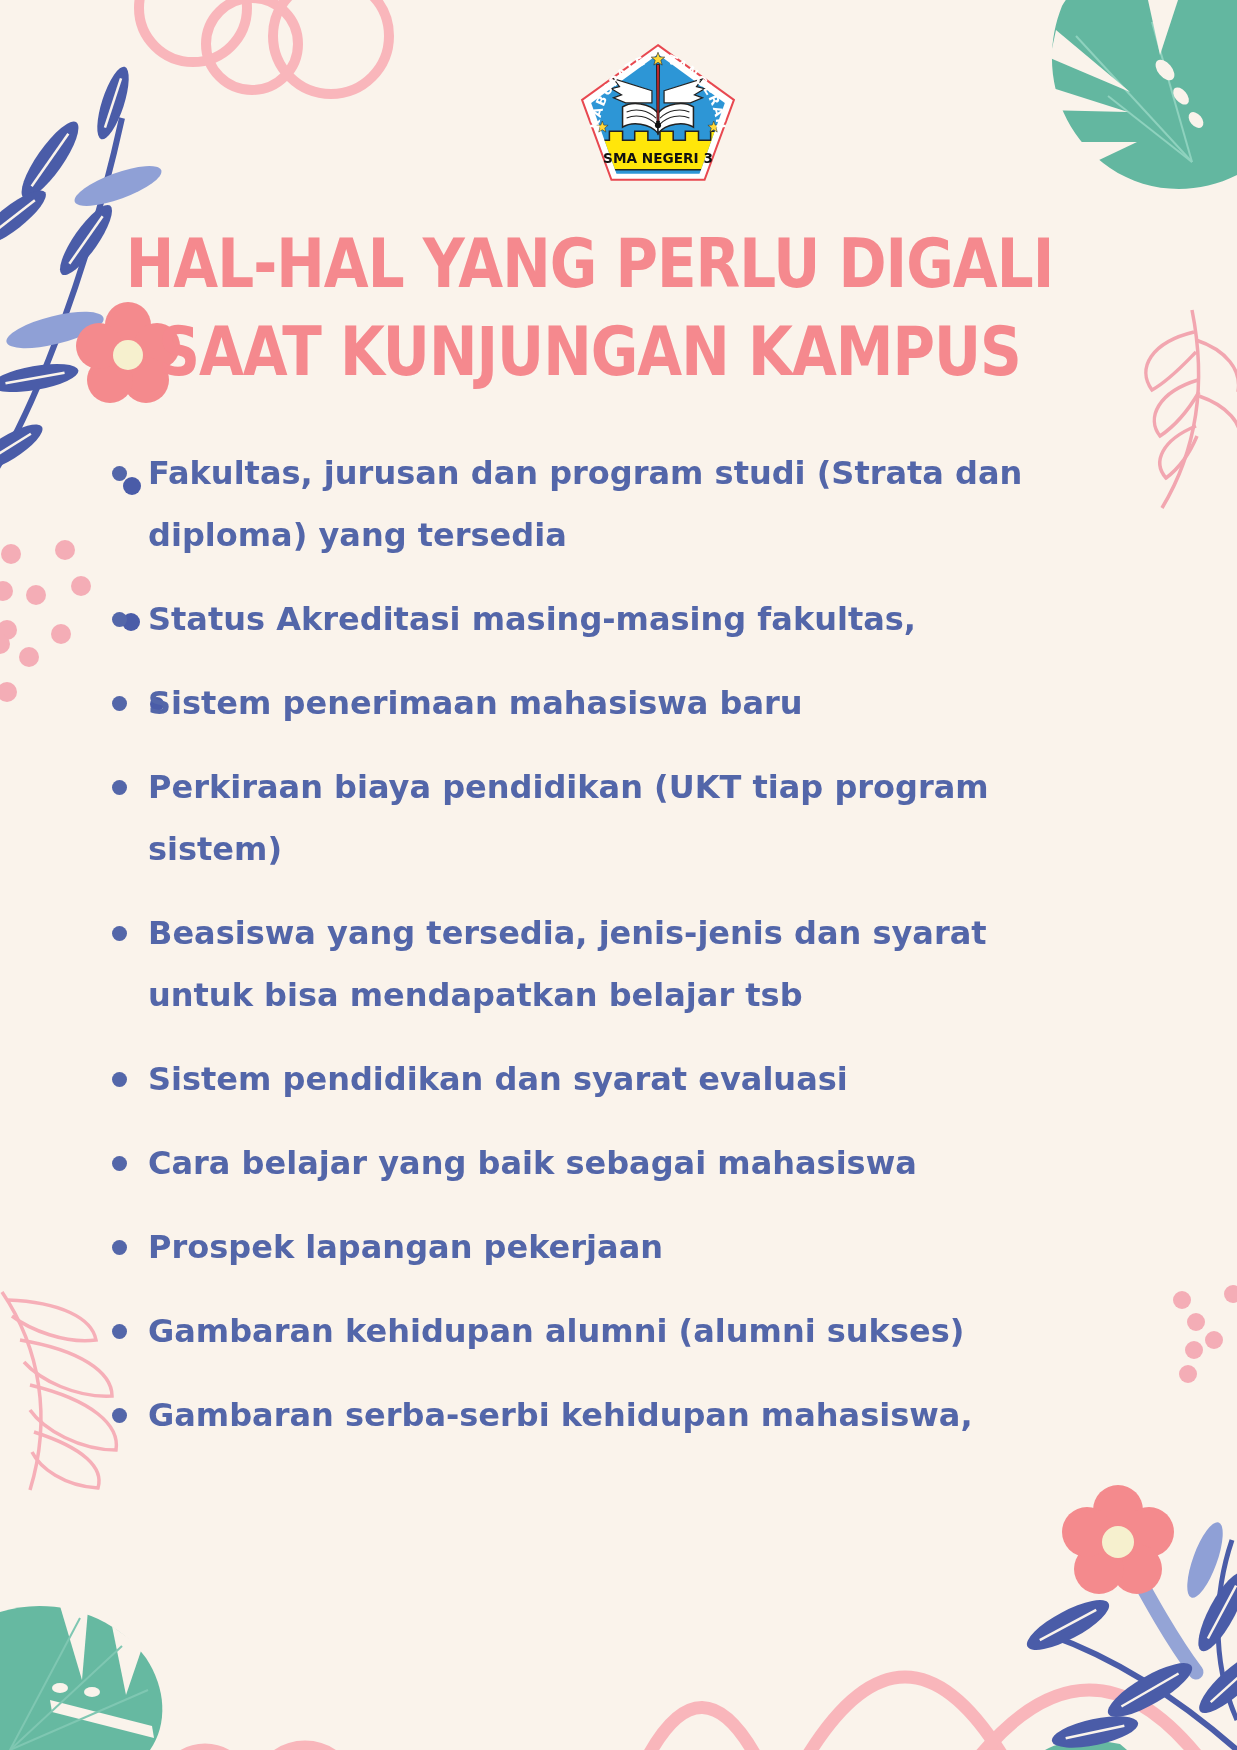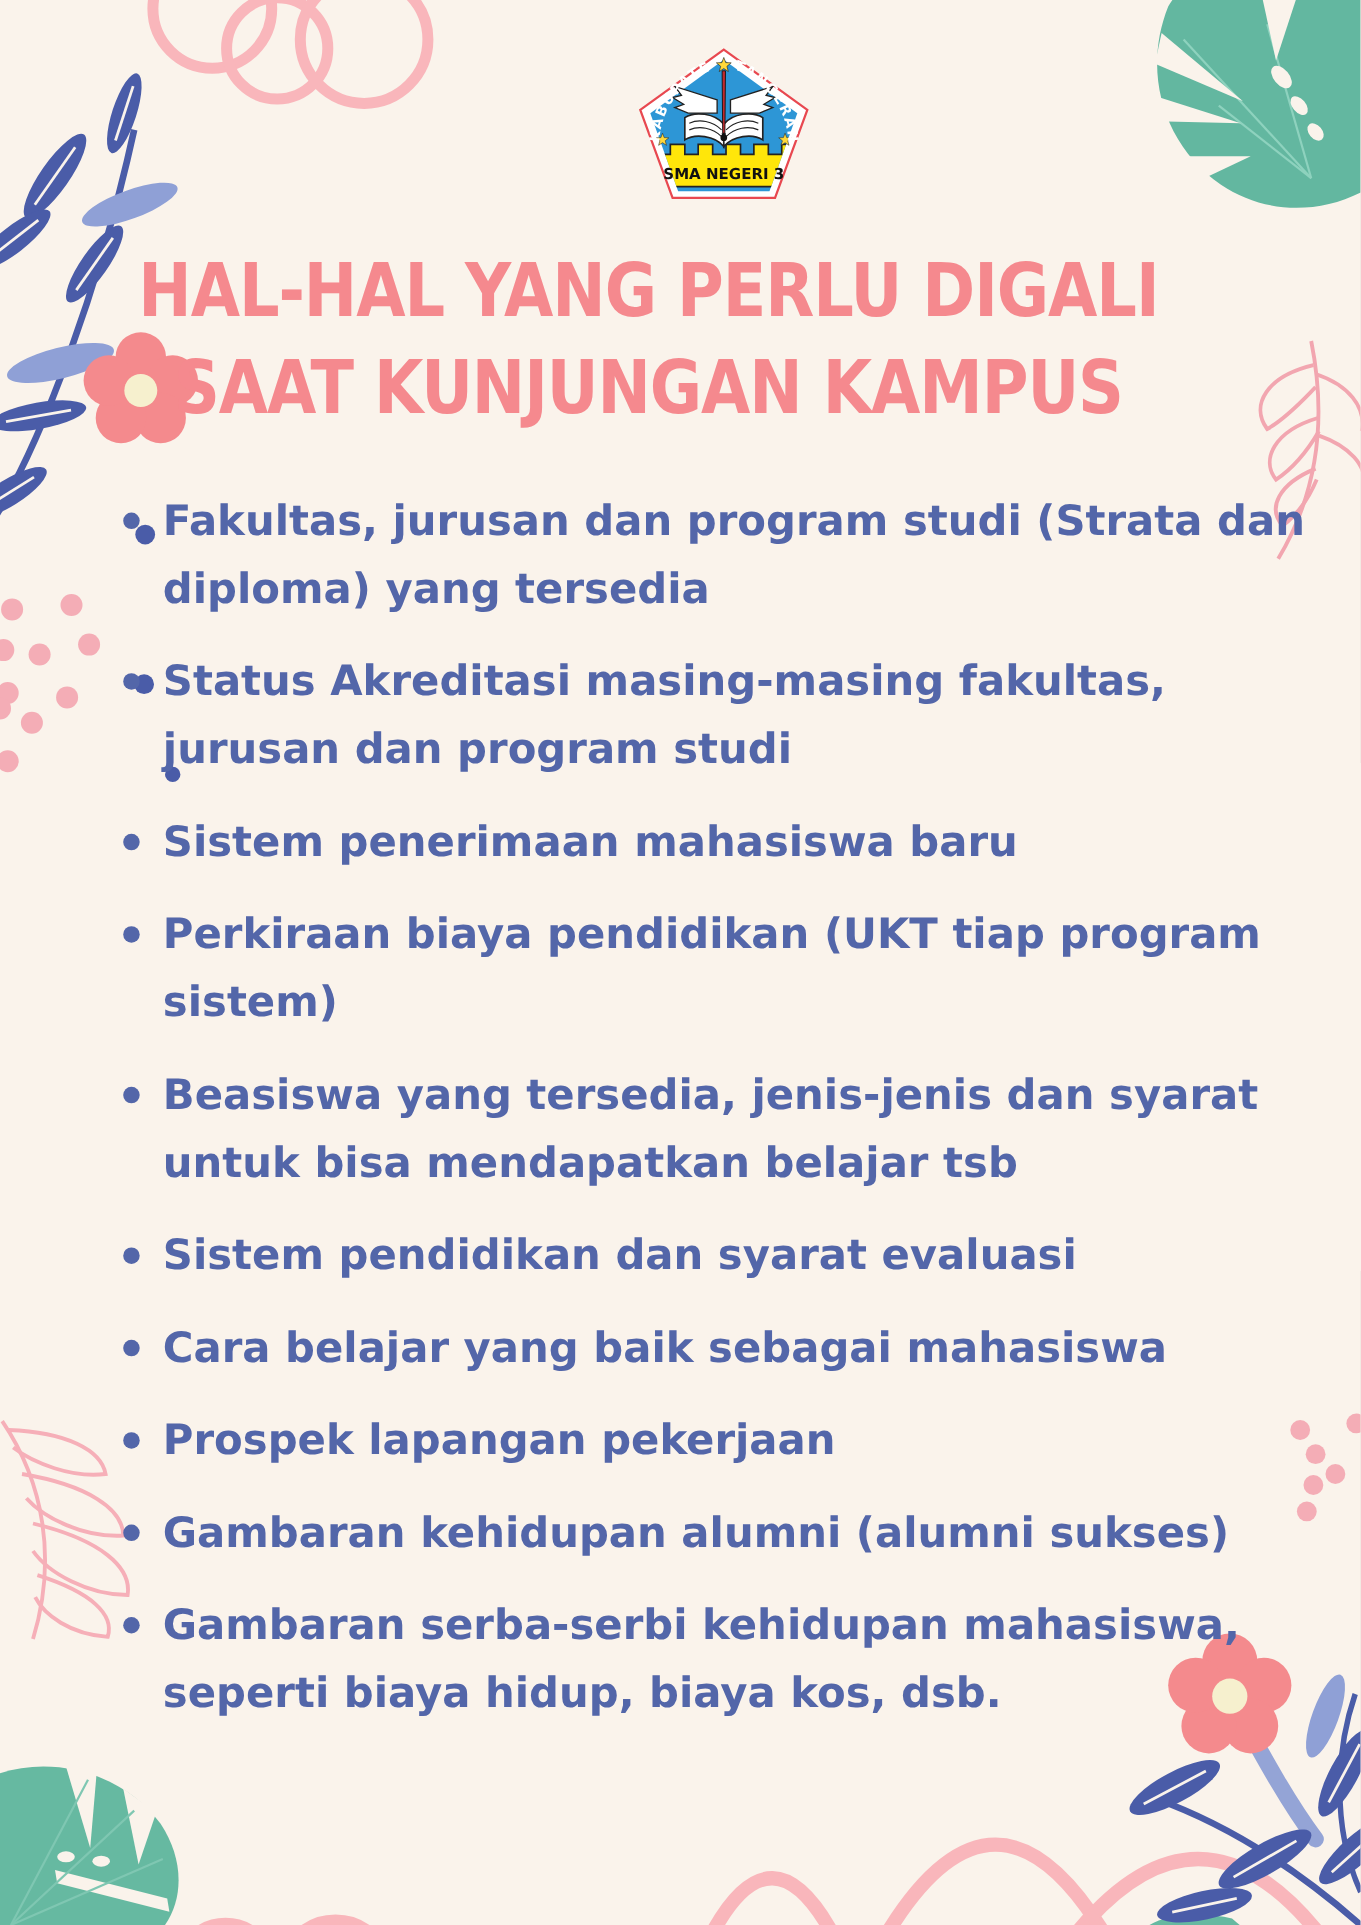--- a/index.html
+++ b/index.html
@@ -13,21 +13,21 @@
   .title{
     position:absolute; top:220px; left:0; width:1237px; z-index:2;
     box-sizing:border-box; padding-right:58px;
     text-align:center; color:#F5898E; font-weight:bold;
     font-size:58px; line-height:88px; letter-spacing:-1px;
   }
   .title-line{transform:scaleY(1.16);}
   ul.list{
     position:absolute; left:106px; top:442px; width:1020px; z-index:2;
     margin:0; padding:0; list-style:none;
-    color:#5366A9; font-weight:bold; font-size:38px; line-height:62px;
+    color:#5366A9; font-weight:bold; font-size:32px; line-height:62px;
   }
   ul.list li{position:relative; padding-left:42px; margin-bottom:22px;}
   ul.list .dot{
     position:absolute; left:6px; top:24px; width:15px; height:15px;
     border-radius:50%; background:#5366A9;
   }
   .line{white-space:nowrap;}
   .sq{fill:none; stroke:#F9B6BB; stroke-width:10;}
   .sqb{fill:none; stroke:#F9B6BB; stroke-width:13;}
   .plo{fill:none; stroke:#F2A6B0; stroke-width:3.5;}
@@ -256,21 +256,20 @@
 
   <ul class="list">
     <li>
       <span class="dot"></span>
       <div class="line">Fakultas, jurusan dan program studi (Strata dan</div>
       <div class="line">diploma) yang tersedia</div>
     </li>
     <li>
       <span class="dot"></span>
       <div class="line">Status Akreditasi masing-masing fakultas,</div>
-      <div class="line">jurusan dan program studi</div>
     </li>
     <li>
       <span class="dot"></span>
       <div class="line">Sistem penerimaan mahasiswa baru</div>
     </li>
     <li>
       <span class="dot"></span>
       <div class="line">Perkiraan biaya pendidikan (UKT tiap program</div>
       <div class="line">sistem)</div>
     </li>
@@ -291,17 +290,16 @@
       <span class="dot"></span>
       <div class="line">Prospek lapangan pekerjaan</div>
     </li>
     <li>
       <span class="dot"></span>
       <div class="line">Gambaran kehidupan alumni (alumni sukses)</div>
     </li>
     <li>
       <span class="dot"></span>
       <div class="line">Gambaran serba-serbi kehidupan mahasiswa,</div>
-      <div class="line">seperti biaya hidup, biaya kos, dsb.</div>
     </li>
   </ul>
 
 </div>
 
 </body></html>

